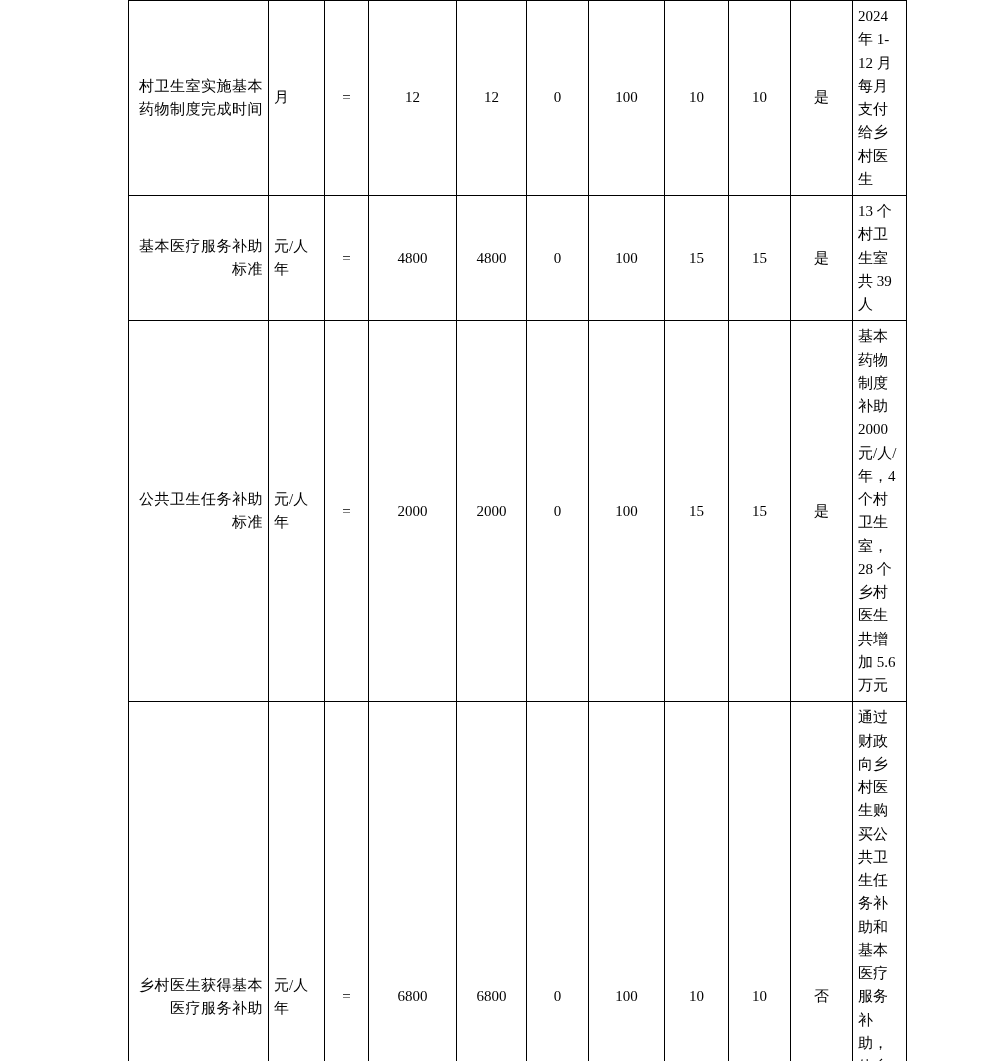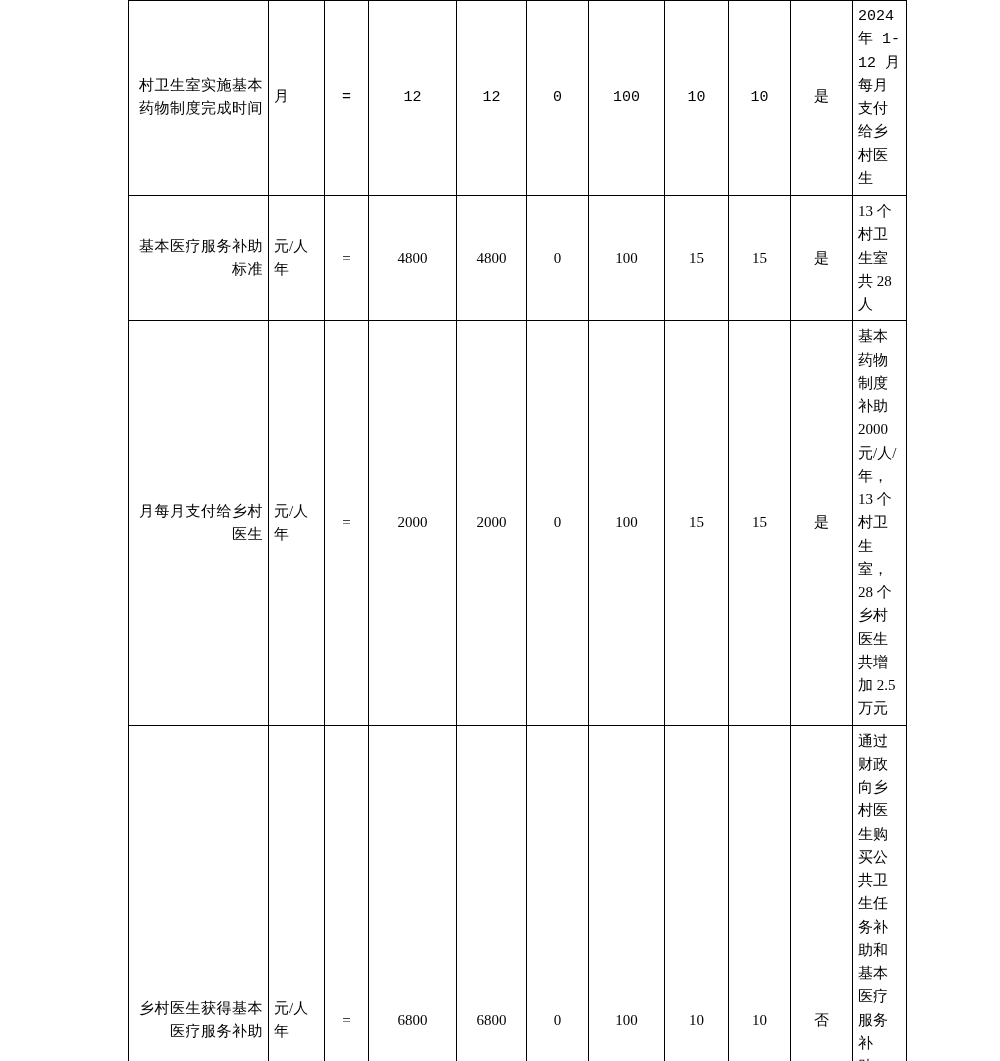--- a/index.html
+++ b/index.html
@@ -62,21 +62,21 @@
   }
   .cell-note {
     text-align: left;
     font-size: 14px;
     line-height: 1.6;
     letter-spacing: 0px;
     vertical-align: top;
     padding-top: 6px;
   }
   
-  tr.r1 td { height: 146px; font-family: Liberation Mono, monospace; }
+  tr.r1 td { height: 146px; }
   tr.r2 td { height: 110px; }
   tr.r3 td { height: 360px; }
   tr.r4 td { height: 438px; }
 
   tr.r1 .cell-note, tr.r2 .cell-note, tr.r3 .cell-note, tr.r4 .cell-note {
     vertical-align: top;
   }
 </style>
 </head>
 <body>
@@ -114,34 +114,34 @@
         <td class="cell-name">基本医疗服务补助标准</td>
         <td class="cell-unit">元/人年</td>
         <td class="cell-center">=</td>
         <td class="cell-center">4800</td>
         <td class="cell-center">4800</td>
         <td class="cell-center">0</td>
         <td class="cell-center">100</td>
         <td class="cell-center">15</td>
         <td class="cell-center">15</td>
         <td class="cell-center">是</td>
-        <td class="cell-note">13 个村卫生室共 28 人</td>
+        <td class="cell-note">13 个村卫生室共 39 人</td>
       </tr>
       <tr class="r3">
-        <td class="cell-name">月每月支付给乡村医生</td>
+        <td class="cell-name">公共卫生任务补助标准</td>
         <td class="cell-unit">元/人年</td>
         <td class="cell-center">=</td>
         <td class="cell-center">2000</td>
         <td class="cell-center">2000</td>
         <td class="cell-center">0</td>
         <td class="cell-center">100</td>
         <td class="cell-center">15</td>
         <td class="cell-center">15</td>
         <td class="cell-center">是</td>
-        <td class="cell-note">基本药物制度补助 2000 元/人/年，13 个村卫生室，28 个乡村医生共增加 2.5 万元</td>
+        <td class="cell-note">基本药物制度补助 2000 元/人/年，4 个村卫生室，28 个乡村医生共增加 5.6 万元</td>
       </tr>
       <tr class="r4">
         <td class="cell-name">乡村医生获得基本医疗服务补助</td>
         <td class="cell-unit">元/人年</td>
         <td class="cell-center">=</td>
         <td class="cell-center">6800</td>
         <td class="cell-center">6800</td>
         <td class="cell-center">0</td>
         <td class="cell-center">100</td>
         <td class="cell-center">10</td>

